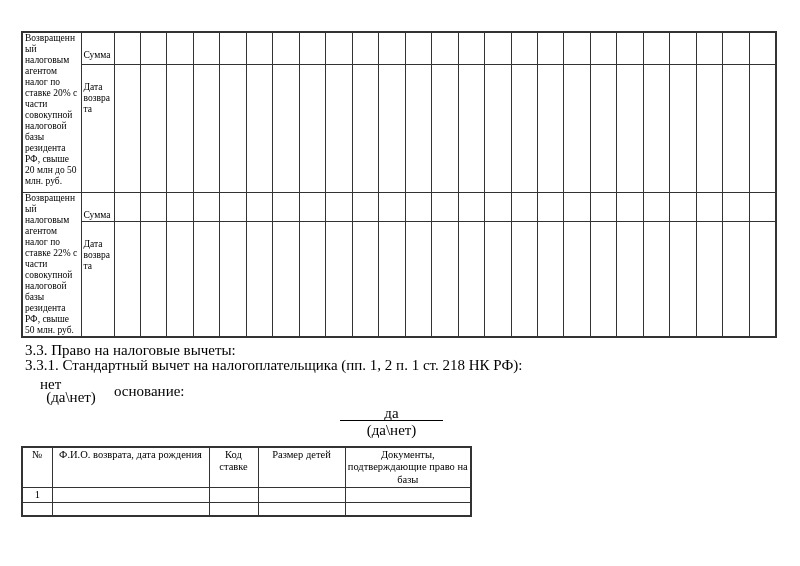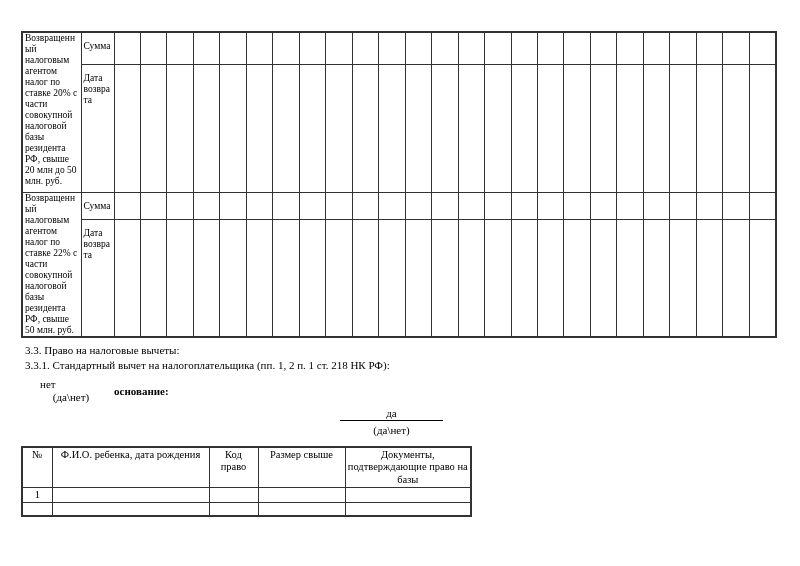--- a/index.html
+++ b/index.html
@@ -36,40 +36,40 @@
     border:1px solid var(--border);
     vertical-align:top;
   }
   .refund-table td.label-cell{
     padding:0 1px 0 2px;
     overflow-wrap:anywhere;
     word-break:break-word;
     margin-left:40px;
   }
   .refund-table td.sublabel-cell{
-    padding:8px 1px 0 2px;
+    padding:17px 1px 0 2px;
     overflow-wrap:anywhere;
   }
   .tr-b0-s0{height:32px;}
   .tr-b0-s1{height:128px;}
   .tr-b1-s0{height:27px;}
   .tr-b1-s1{height:114px;}
 
   
   .abs{position:absolute;}
   .txt{
-    font-size:11px;
+    font-size:15px;
     line-height:14px;
     white-space:nowrap;
   }
   .heading-33{left:25px;top:343px;}
   .item-331{left:25px;top:358px;text-align:right;}
   .val-331{left:40px;top:377px;width:52px;text-align:left;}
   .hint-331{left:41px;top:390px;width:60px;text-align:center;}
-  .basis-331{left:114px;top:384px;font-weight:bold;}
+  .basis-331{left:114px;top:384px;}
   .item-332{left:25px;top:406px;}
   .val-332{
     left:340px;top:406px;width:103px;height:15px;
     text-align:center;
     border-bottom:1px solid var(--ink);
   }
   .hint-332{left:340px;top:423px;width:103px;text-align:center;}
 
   
   .children-table{
@@ -235,23 +235,23 @@
     <colgroup>
       <col style="width:30px">
       <col style="width:157px">
       <col style="width:49px">
       <col style="width:87px">
       <col style="width:126px">
     </colgroup>
     <thead>
       <tr>
         <th>№</th>
-        <th>Ф.И.О. ребенка, дата рождения</th>
-        <th>Код право</th>
-        <th>Размер свыше</th>
+        <th>Ф.И.О. возврата, дата рождения</th>
+        <th>Код ставке</th>
+        <th>Размер детей</th>
         <th>Документы, подтверждающие право на базы</th>
       </tr>
     </thead>
     <tbody>
         <tr class="ct-row0">
           <td>1</td>
           <td></td>
           <td></td>
           <td></td>
           <td></td>

